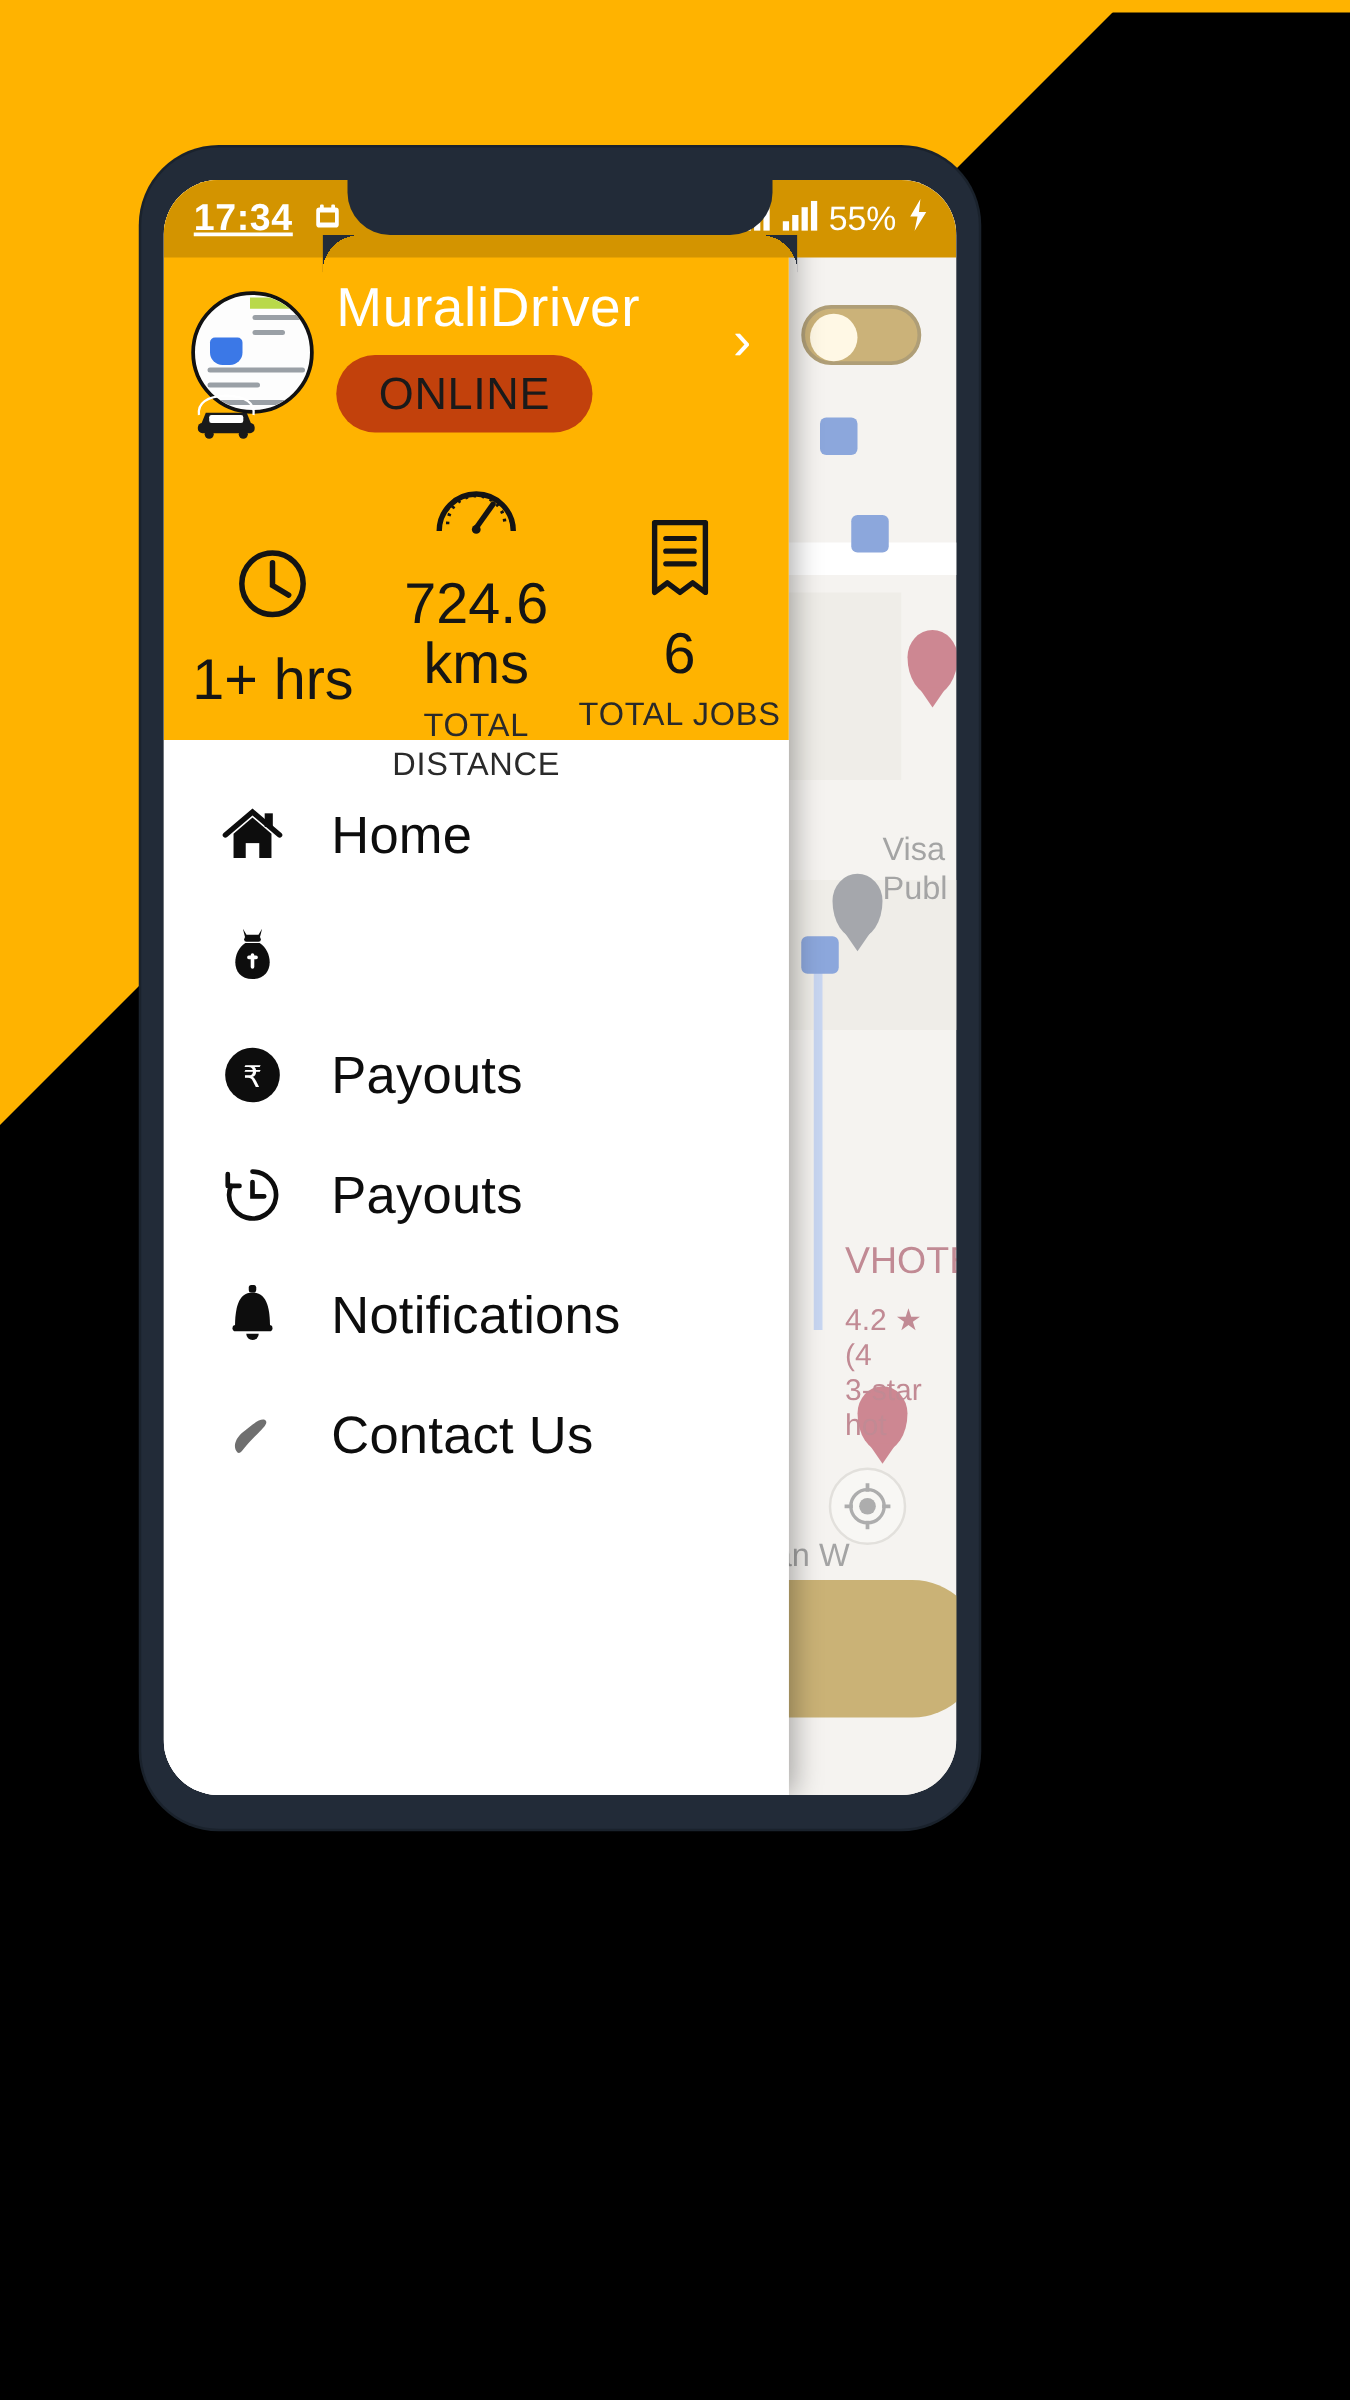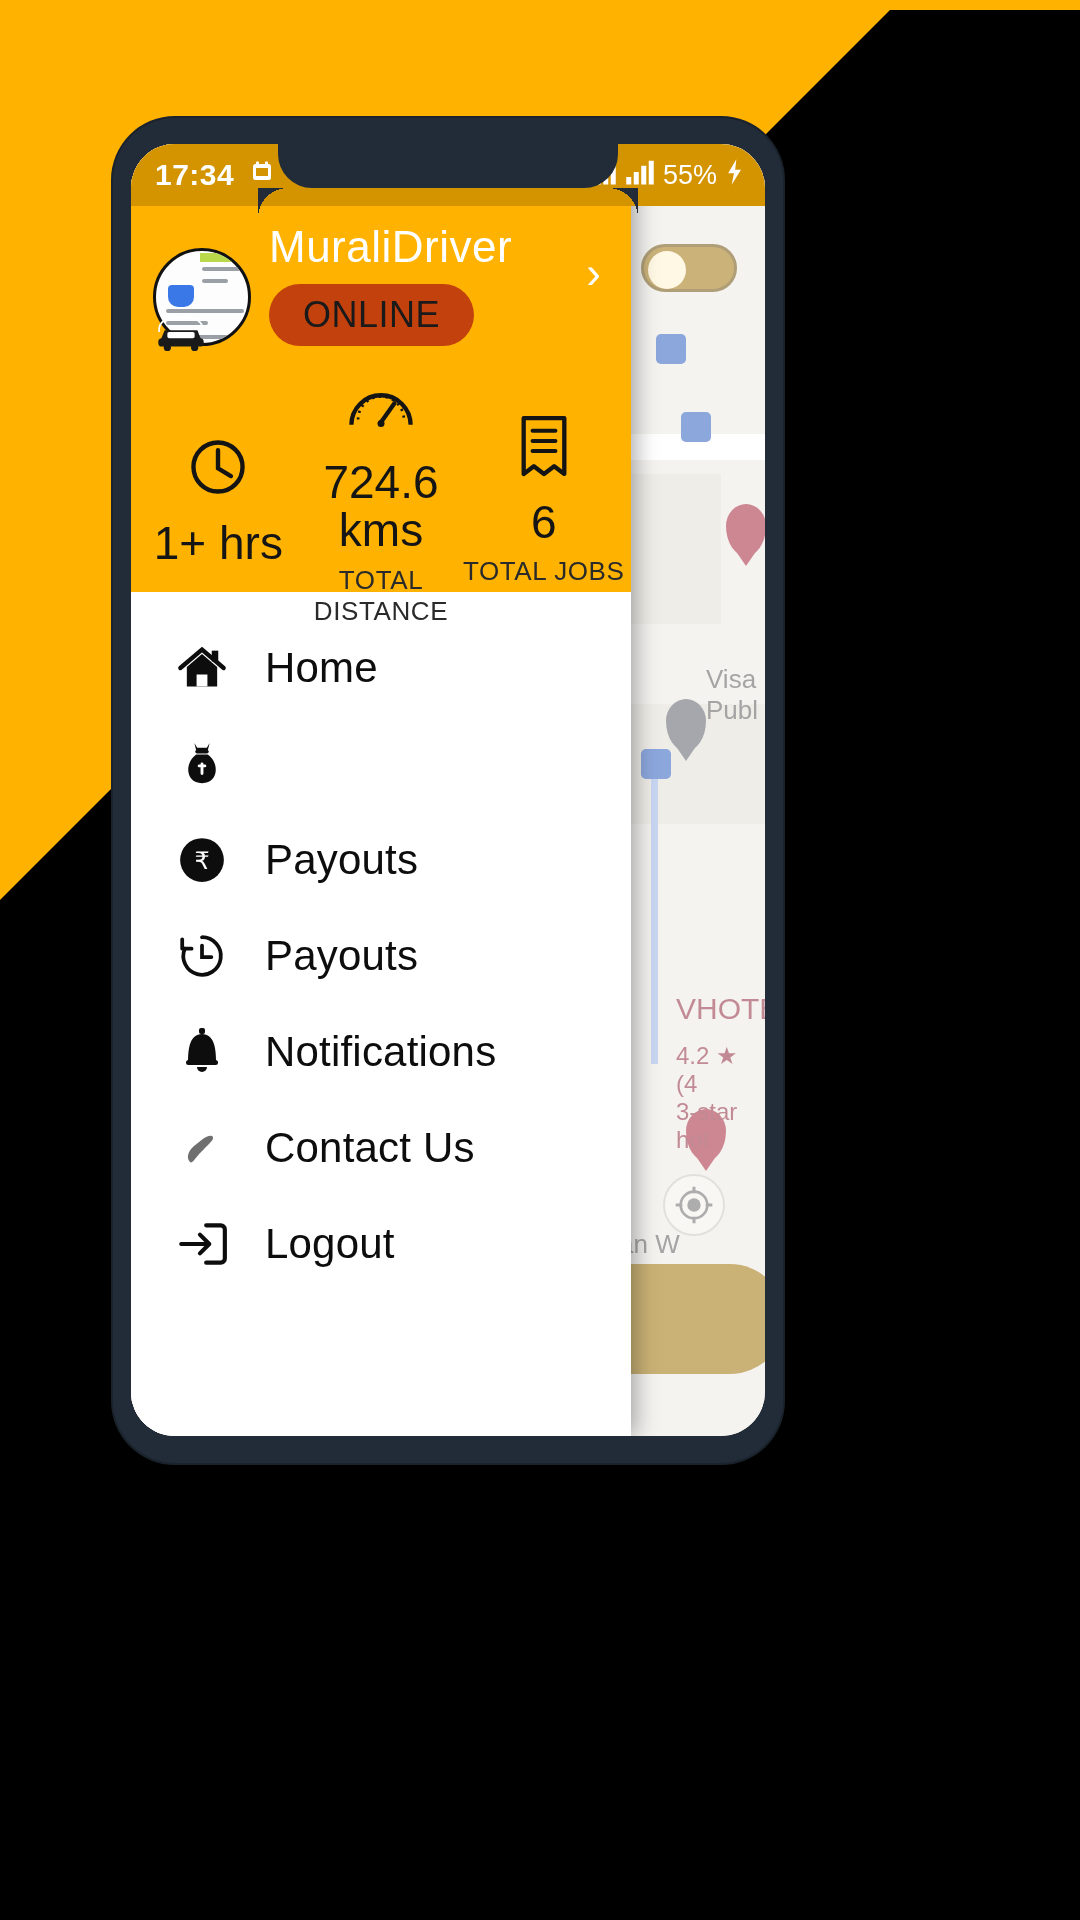--- a/index.html
+++ b/index.html
@@ -44,21 +44,21 @@
   #sb2{ top:450px; height:100px;}
   #sb3{ top:580px; height:100px;}
 
   
   #statusbar{
     position:absolute; left:0; top:0; width:634px; height:62px;
     background:#D39400;
     display:flex; align-items:center;
     color:#ffffff; font-size:28px; z-index:30;
   }
-  #sb-left{ display:flex; align-items:flex-start; gap:16px; padding-left:24px; }
+  #sb-left{ display:flex; align-items:flex-end; gap:16px; padding-left:24px;text-decoration:underline; }
   #sb-time{ font-size:30px; font-weight:600; letter-spacing:.5px; }
   #sb-right{ margin-left:auto; display:flex; align-items:center; gap:8px; padding-right:22px; }
   #sb-batt-text{ font-size:27px; font-weight:500; }
 
   
   #notch{
     position:absolute; left:50%; transform:translateX(-50%);
     top:-42px; width:340px; height:86px;
     background:#222B38; border-radius:0 0 34px 34px; z-index:31;
   }
@@ -111,21 +111,21 @@
   #drawer{
     position:absolute; left:0; top:0; width:500px; height:1292px;
     background:#ffffff; z-index:20;
     box-shadow:4px 0 22px rgba(0,0,0,.35);
     display:flex; flex-direction:column;
   }
   #drawer-header{
     background:#FFB300; padding:62px 0 0 0; position:relative; height:448px;
   }
   #profile-row{
-    display:flex; align-items:flex-end; padding:12px 0 0 22px; position:relative;
+    display:flex; align-items:center; padding:12px 0 0 22px; position:relative;
   }
   #avatar{
     width:98px;height:98px;border-radius:50%;
     background:#fdfdfd; border:3px solid #111;
     overflow:hidden; position:relative; flex:none;
   }
   .av-line{ position:absolute; background:#9aa0a6; height:4px; border-radius:2px; }
   #av-blue{ position:absolute; left:12px; top:34px; width:26px;height:22px;background:#3b78e7;border-radius:4px 4px 10px 10px;}
   #av-green{ position:absolute; left:44px; top:2px; width:34px;height:9px;background:#b9d94a;}
   #name-block{ margin-left:18px; padding-top:4px; }
@@ -344,30 +344,20 @@
 
         <div class="menu-item">
           <span class="mi-icon">
             <svg viewBox="0 0 48 48" width="48" height="48">
               <path d="M12 38 C8 34 10 27 16 22 C22 17 30 10 34 12 C37 14 33 18 30 21 C26 25 20 31 17 35 C15 38 13 39 12 38 z" fill="#6f6f6f"></path>
             </svg>
           </span>
           <span class="mi-label">Contact Us</span>
         </div>
 
-        <div class="menu-item">
-          <span class="mi-icon">
-            <svg viewBox="0 0 52 48" width="54" height="50">
-              <path d="M30 6 h14 a4 4 0 0 1 4 4 v28 a4 4 0 0 1 -4 4 h-14" fill="none" stroke="#0d0d0d" stroke-width="4" stroke-linecap="round"></path>
-              <path d="M6 24 h26" stroke="#0d0d0d" stroke-width="4" stroke-linecap="round"></path>
-              <path d="M24 15 l9 9 -9 9" fill="none" stroke="#0d0d0d" stroke-width="4" stroke-linecap="round" stroke-linejoin="round"></path>
-            </svg>
-          </span>
-          <span class="mi-label">Logout</span>
-        </div>
 
       </div>
     </div>
 
     <div id="statusbar">
       <div id="sb-left">
         <span id="sb-time">17:34</span>
         <span>
           <svg viewBox="0 0 24 24" width="24" height="24">
             <rect x="3" y="5" width="18" height="16" rx="2.5" fill="#ffffff"></rect>

